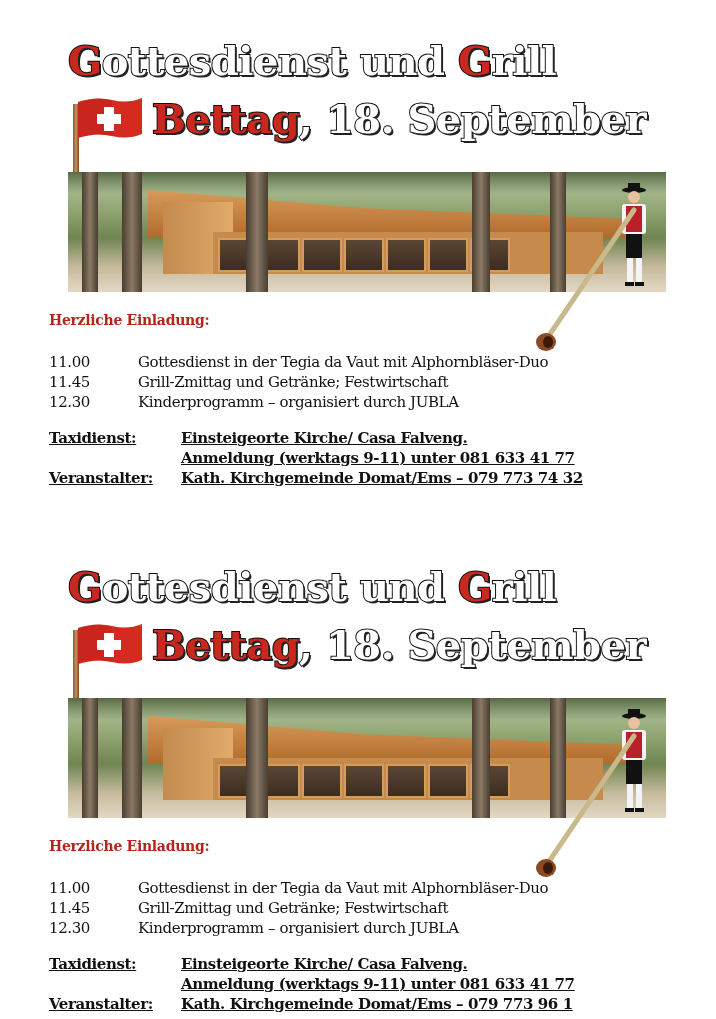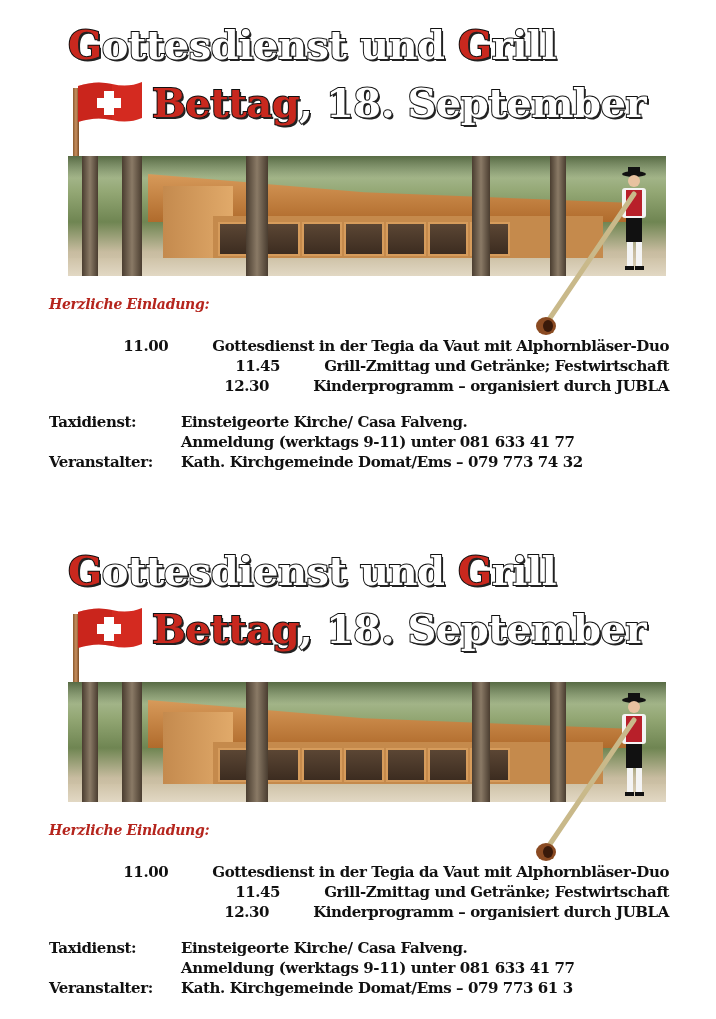--- a/index.html
+++ b/index.html
@@ -1,17 +1,17 @@
 <!DOCTYPE html>
 <html><head>
 <meta charset="utf-8">
 <style>
   html, body { margin:0; padding:0; background:#ffffff; }
   body { width:716px; height:1019px; position:relative; overflow:hidden; font-family:"DejaVu Serif", serif; }
-  .flyer { position:absolute; left:0; width:596px; height:500px; }
+  .flyer { position:absolute; left:0; width:596px; height:500px;margin-top:16px; }
   .flyer.f1 { top:0; }
   .flyer.f2 { top:526px; }
 
   .title1 {
     position:absolute; left:68px; top:22px; margin:0;
     font-family:"DejaVu Serif", serif; font-weight:bold; font-size:40px; letter-spacing:-0.5px;
     color:#ffffff; -webkit-text-stroke:2px #111; paint-order:stroke fill;
     text-shadow:2px 2px 0 #222; white-space:nowrap; line-height:46px;
   }
   .title2 {
@@ -36,27 +36,27 @@
   .photo .window { position:absolute; top:66px; height:30px; width:36px; background:linear-gradient(180deg,#5b4634,#3c2c20); border:2px solid #d69c5c; }
   .photo .tree { position:absolute; top:0; width:16px; height:120px; background:linear-gradient(90deg,#4a3d30,#8a7a66,#4a3d30); }
   .photo .ground { position:absolute; left:0; bottom:0; width:100%; height:18px; background:linear-gradient(180deg,#cfc3a8,#e2d8c4); }
   .photo .canopy { position:absolute; left:0; top:0; width:100%; height:22px; background:linear-gradient(180deg,rgba(70,90,50,.85),rgba(120,140,90,0)); }
 
   .man { position:absolute; left:616px; top:166px; width:36px; height:108px; }
   .horn { position:absolute; left:528px; top:190px; width:130px; height:150px; }
 
   .invite {
     position:absolute; left:49px; top:296px; margin:0;
-    font-family:"DejaVu Serif", serif; font-weight:bold; font-size:14px; color:#b5251d; letter-spacing:-0.3px;font-style:italic;
+    font-family:"DejaVu Serif", serif; font-weight:bold; font-size:14px; color:#b5251d; letter-spacing:-0.3px;
   }
   .sched { position:absolute; left:49px; top:336px; width:620px; }
-  .sched .row { display:flex; font-family:"DejaVu Serif", serif; font-weight:bold; font-size:15px; line-height:20px; letter-spacing:-0.4px; color:#111;justify-content:flex-end; }
+  .sched .row { display:flex; font-family:"DejaVu Serif", serif; font-weight:normal; font-size:15px; line-height:20px; letter-spacing:-0.4px; color:#111; }
   .sched .time { width:89px; }
   .info { position:absolute; left:49px; top:412px; width:640px; }
-  .info .row { display:flex; font-family:"DejaVu Serif", serif; font-weight:bold; font-size:15px; line-height:20px; letter-spacing:-0.4px; color:#111; }
+  .info .row { display:flex; font-family:"DejaVu Serif", serif; font-weight:bold; font-size:15px; line-height:20px; letter-spacing:-0.4px; color:#111;text-decoration:underline; }
   .info .lbl { width:132px; }
 </style>
 </head>
 <body>
 
 <div class="flyer f1">
   <h1 class="title1"><span class="red">G</span><span>ottesdienst und </span><span class="red">G</span><span>rill</span></h1>
 
   <div class="flag-pole"></div>
   <svg class="flag" viewBox="0 0 68 44">
@@ -213,16 +213,16 @@
     <div class="row">
         <span class="lbl">Taxidienst:</span>
         <span>Einsteigeorte Kirche/ Casa Falveng.</span>
       </div>
     <div class="row">
         <span class="lbl"></span>
         <span>Anmeldung (werktags 9-11) unter 081 633 41 77</span>
       </div>
     <div class="row">
         <span class="lbl">Veranstalter:</span>
-        <span>Kath. Kirchgemeinde Domat/Ems – 079 773 61 3</span>
+        <span>Kath. Kirchgemeinde Domat/Ems – 079 773 96 1</span>
       </div>
   </div>
 </div>
 
 </body></html>

